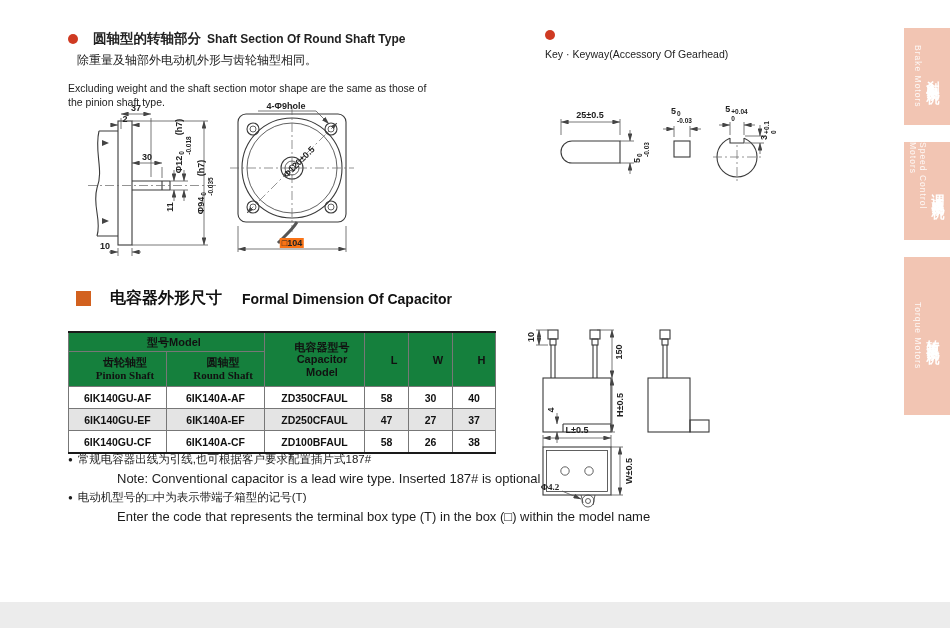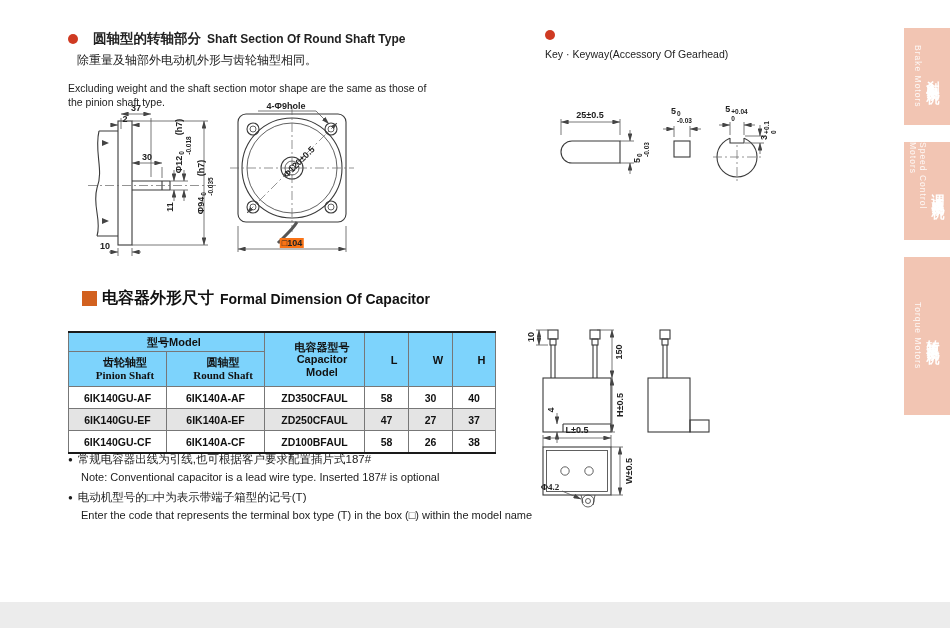--- a/index.html
+++ b/index.html
@@ -25,30 +25,30 @@
        transform:translate(-50%,-50%);z-index:3;}
   .rot{transform:translate(-50%,-50%) rotate(-90deg);}
   .rot45{transform:translate(-50%,-50%) rotate(-45deg);}
   .tol{display:inline-flex;flex-direction:column;justify-content:center;font-size:6.5px;
        line-height:1.05;vertical-align:-2px;margin:0 1px;font-weight:600;}
   
   table.cap{position:absolute;left:68px;top:331px;width:427px;border-collapse:collapse;
             table-layout:fixed;font-size:10.5px;color:#111;}
   table.cap th,table.cap td{border:1px solid #777;text-align:center;vertical-align:middle;padding:0;}
   table.cap{border-top:2px solid #1a1a1a;border-bottom:2px solid #1a1a1a;}
-  table.cap th{background:#7dd3fc;font-weight:700;padding-left:15px;}
+  table.cap th{background:#15803d;font-weight:700;padding-left:15px;}
   .hdr-zh{font-size:11px;line-height:1.15;display:block;}
   .hdr-en{font-size:11px;line-height:1.15;display:block;font-weight:700;}
   tr.group th{height:18px;font-size:11px;}
   tr.sub th{height:34px;font-family:Liberation Serif, serif;}
   tr.data td{height:21px;font-weight:600;}
   tr.alt td{background:#e4e4e4;}
   
   .note-zh{position:absolute;font-size:11.5px;color:#1c1c1c;white-space:nowrap;}
-  .note-en{position:absolute;font-size:11px;color:#1c1c1c;white-space:nowrap;}
+  .note-en{position:absolute;font-size:13px;color:#1c1c1c;white-space:nowrap;margin-left:36px;}
   .nb{font-size:8px;vertical-align:1px;margin-right:5px;}
   
   .tab{position:absolute;left:904px;width:46px;background:#f2c5b3;display:flex;
        flex-direction:row;align-items:center;justify-content:center;gap:1px;}
   .tab-en{writing-mode:vertical-rl;font-size:8.5px;letter-spacing:1px;color:rgba(255,255,255,0.88);}
   .tab-zh{writing-mode:vertical-rl;text-orientation:upright;font-size:13px;font-weight:700;
           color:#ffffff;letter-spacing:3px;}
   .pageno{position:absolute;left:0;top:566px;width:950px;text-align:center;font-size:11px;color:#222;}
   .footband{position:absolute;left:0;top:602px;width:950px;height:26px;background:#ececec;}
 </style>
@@ -63,21 +63,21 @@
     <span class="h-en">Shaft Section Of Round Shaft Type</span>
   </div>
   <div class="desc-zh" style="left:68px;top:52px;margin-left:9px;">除重量及轴部外电动机外形与齿轮轴型相同。</div>
   <div class="desc-en" style="left:68px;top:82px;width:360px;">Excluding weight and the shaft section motor shape are the same as those of the pinion shaft type.</div>
 
   <div class="sec-head" style="left:545px;top:30px;">
     <span class="bullet"></span>
   </div>
   <div class="desc-en" style="left:545px;top:48px;white-space:nowrap;">Key · Keyway(Accessory Of Gearhead)</div>
 
-  <div class="sec-head" style="left:82px;top:288px;">
+  <div class="sec-head" style="left:76px;top:288px;gap:14px;">
     <span class="sqmark"></span>
     <span class="big-zh">电容器外形尺寸</span>
     <span class="big-en">Formal Dimension Of Capacitor</span>
   </div>
 
   <svg width="950" height="628" viewBox="0 0 950 628">
     <defs>
       <marker id="arr" viewBox="0 0 10 6" refX="9.5" refY="3" markerWidth="10" markerHeight="6" orient="auto-start-reverse">
         <path d="M0,0L10,3L0,6Z" fill="#444"></path>
       </marker>

